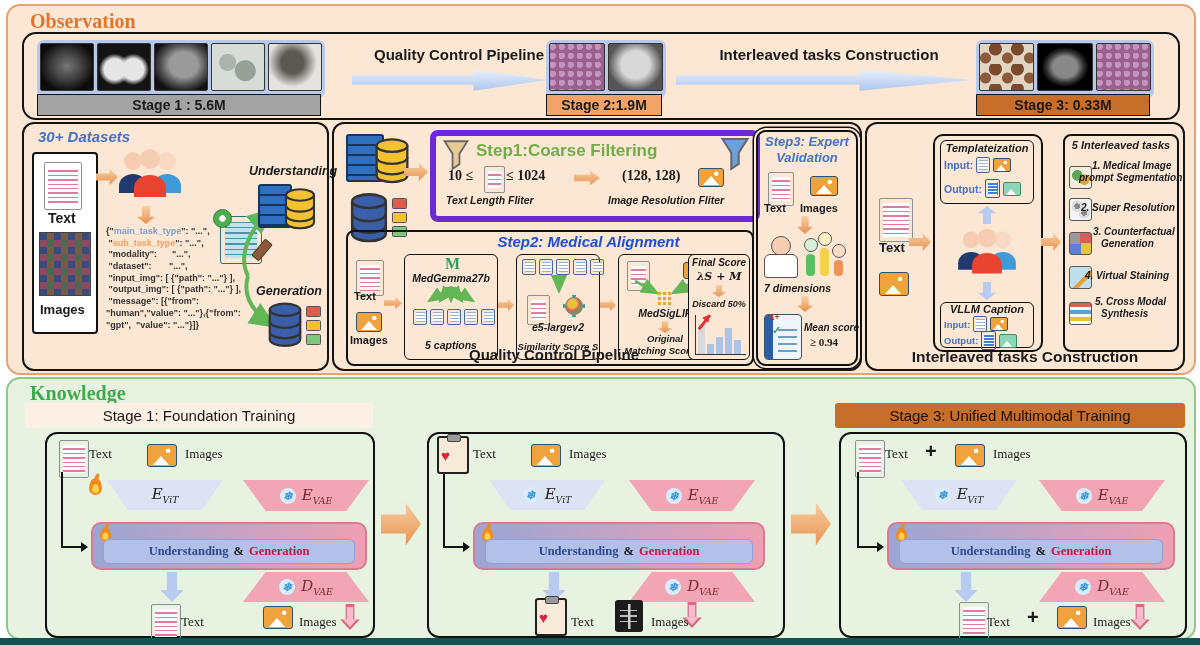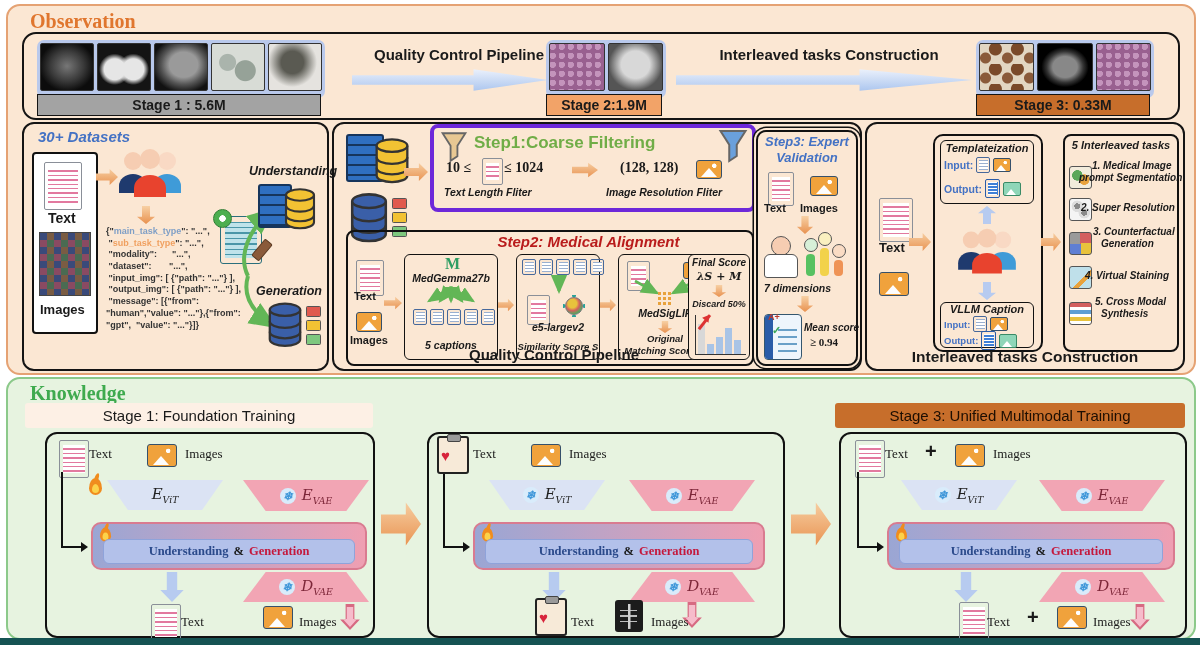--- a/index.html
+++ b/index.html
@@ -208,40 +208,40 @@
           <use href="#sym-cyl"></use>
         </svg>
       <svg class="abs" style="left:14px;top:68px;color:#3a5fa8" width="42" height="52">
           <use href="#sym-cyl"></use>
         </svg>
       <span class="i-fold" style="left:58px;top:74px;background:#e05a4e"></span>
       <span class="i-fold" style="left:58px;top:88px;background:#f2c233"></span>
       <span class="i-fold" style="left:58px;top:102px;background:#7ec87e"></span>
       <div class="ar ar-r orw" style="left:70px;top:38px;width:24px;height:20px"></div>
 
-      <div class="abs" style="left:96px;top:0;width:318px;height:80px;border:4px solid #6d28d9;border-radius:8px">
+      <div class="abs" style="left:96px;top:6px;width:318px;height:80px;border:6px solid #6d28d9;border-radius:8px">
         <svg class="abs" style="left:6px;top:3px;color:#e8c893" width="28" height="32">
             <use href="#sym-funnel"></use>
           </svg>
         <div class="t b" style="left:40px;top:5px;font-size:17px;color:#70ad47">Step1:Coarse Filtering</div>
         <svg class="abs" style="left:284px;top:0;color:#6aa0dc" width="30" height="36">
             <use href="#sym-funnel"></use>
           </svg>
         <div class="t b ser" style="left:12px;top:32px;font-size:14px">10 ≤</div>
         <span class="i-doc" style="left:48px;top:30px;width:13px;height:17px"></span>
         <div class="t b ser" style="left:70px;top:32px;font-size:14px">≤ 1024</div>
         <div class="ar ar-r orw" style="left:138px;top:34px;width:26px;height:16px"></div>
         <div class="t b ser" style="left:186px;top:32px;font-size:14px">(128, 128)</div>
         <span class="i-ph" style="left:262px;top:32px;width:24px;height:17px"></span>
         <div class="t b i" style="left:10px;top:58px;font-size:10.5px">Text Length Fliter</div>
         <div class="t b i" style="left:172px;top:58px;font-size:10.5px">Image Resolution Fliter</div>
       </div>
 
       <div class="abs" style="left:12px;top:106px;width:404px;height:132px;border:2px solid #111;border-radius:8px">
-        <div class="t b i" style="left:0;top:1px;width:481px;text-align:center;font-size:15px;color:#b91c1c">Step2: Medical Alignment</div>
+        <div class="t b i" style="left:0;top:1px;width:481px;text-align:center;font-size:15px;color:#1d4ed8">Step2: Medical Alignment</div>
         <span class="i-doc" style="left:8px;top:28px;width:20px;height:26px"></span>
         <div class="t b" style="left:6px;top:58px;font-size:11px">Text</div>
         <span class="i-ph" style="left:8px;top:80px;width:24px;height:18px"></span>
         <div class="t b" style="left:2px;top:102px;font-size:11px">Images</div>
         <div class="ar ar-r orw" style="left:36px;top:64px;width:18px;height:14px"></div>
 
         <div class="abs" style="left:56px;top:22px;width:92px;height:104px;border:1.8px solid #111;border-radius:6px">
           <div class="mlogo" style="left:40px;top:0">M</div>
           <div class="t b i" style="left:0;top:17px;width:92px;text-align:center;font-size:10.5px">MedGemma27b</div>
           <svg class="abs" style="left:18px;top:30px" width="56" height="20">

